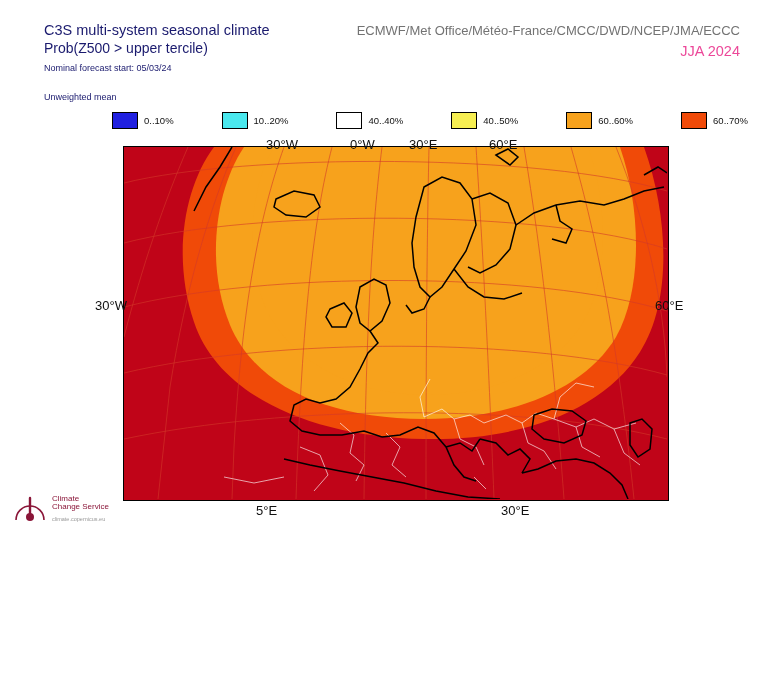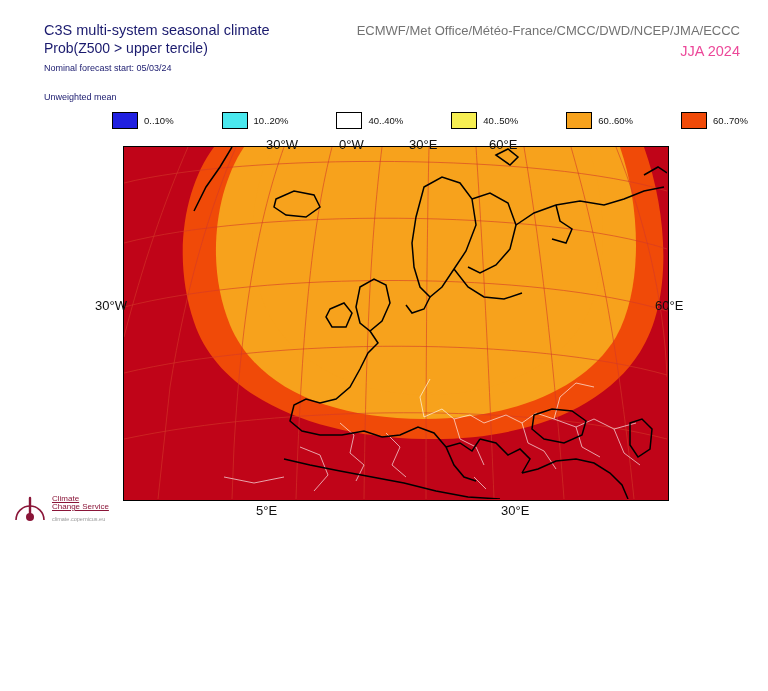--- a/index.html
+++ b/index.html
@@ -47,21 +47,21 @@
   }
 
   
   .cc-logo-map{
     position:absolute;left:10px;top:490px;width:115px;height:40px;
   }
   .footer{
     position:absolute;left:0;top:600px;width:768px;height:70px;
   }
   .ccs-title-map{
-    position:absolute;left:42px;top:4px;font-size:8px;color:#8a1538;line-height:9.5px;text-decoration:underline;
+    position:absolute;left:42px;top:4px;font-size:8px;color:#8a1538;line-height:9.5px;
   }
   .ccs-url-map{
     position:absolute;left:42px;top:26px;font-size:5.5px;color:#999;
   }
 </style>
 </head>
 <body>
 
 <div class="title-left">
   <div class="l1">C3S multi-system seasonal climate</div>
@@ -215,21 +215,21 @@
     </svg>
 
   </div>
 </div>
 
 <div class="axis-label" style="left:95px;top:298px">30°W</div>
 <div class="axis-label" style="left:655px;top:298px">60°E</div>
 <div class="axis-label" style="left:256px;top:503px">5°E</div>
 <div class="axis-label" style="left:501px;top:503px">30°E</div>
 <div class="axis-label" style="left:266px;top:137px">30°W</div>
-<div class="axis-label" style="left:339px;top:137px">0°W</div>
+<div class="axis-label" style="left:350px;top:137px">0°W</div>
 <div class="axis-label" style="left:409px;top:137px">30°E</div>
 <div class="axis-label" style="left:489px;top:137px">60°E</div>
 
 <div class="cc-logo-map">
   <svg width="40" height="38" viewBox="0 0 40 38">
     <path d="M6,30 a14,14 0 1 1 28,0" fill="none" stroke="#8a1538" stroke-width="1.6"></path>
     <path d="M20,8 v16" stroke="#8a1538" stroke-width="2.4" stroke-linecap="round"></path>
     <circle cx="20" cy="27" r="4" fill="#8a1538"></circle>
   </svg>
   <div class="ccs-title-map">Climate</div>

